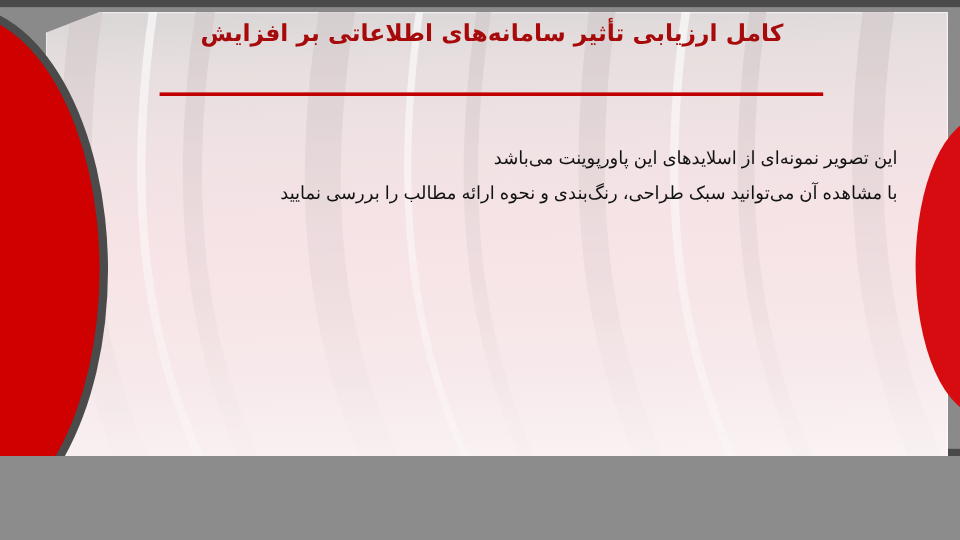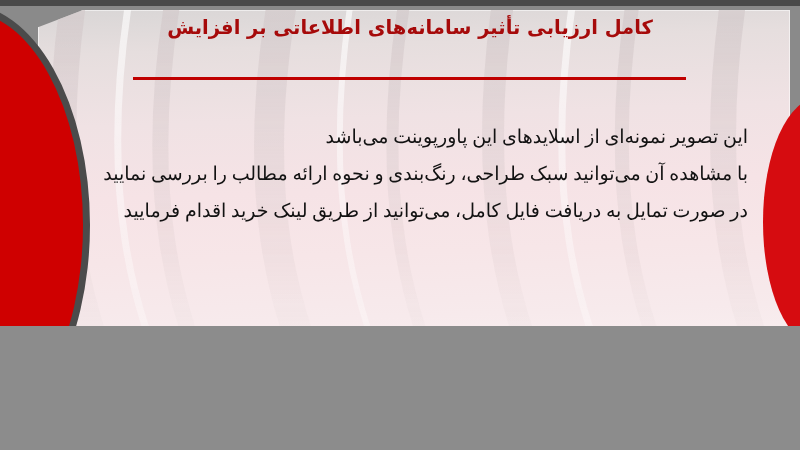--- a/index.html
+++ b/index.html
@@ -13,21 +13,21 @@
     height: 450px;
     overflow: hidden;
     font-family: "DejaVu Sans", sans-serif;
   }
 
   
   .slide {
     position: absolute;
     left: 0; top: 0;
     width: 800px;
-    height: 326px;
+    height: 380px;
     overflow: hidden;
     background: #a3a3a3;
   }
 
   
   .frame-band-top,
   .frame-band-bottom {
     position: absolute;
     left: 0;
     width: 800px;
@@ -131,22 +131,22 @@
   
   .body-block {
     position: absolute;
     right: 52px;
     top: 118px;
     width: 620px;
     direction: rtl;
     text-align: right;
   }
   .body-line {
-    font-family: Liberation Serif, serif;
-    font-size: 19px;
+    font-family: Liberation Sans, sans-serif;
+    font-size: 15px;
     color: #121212;
     line-height: 1.95;
     white-space: nowrap;
     text-align: right;
   }
 </style>
 </head>
 <body>
 
 <div class="slide">
@@ -190,16 +190,15 @@
   <div class="red-ellipse-right"></div>
 
   <div class="title-block">
     <div class="title-line">کامل ارزیابی تأثیر سامانه‌های اطلاعاتی بر افزایش</div>
   </div>
   <div class="title-rule"></div>
 
   <div class="body-block">
     <div class="body-line">این تصویر نمونه‌ای از اسلایدهای این پاورپوینت می‌باشد</div>
     <div class="body-line">با مشاهده آن می‌توانید سبک طراحی، رنگ‌بندی و نحوه ارائه مطالب را بررسی نمایید</div>
-    <div class="body-line">در صورت تمایل به دریافت فایل کامل، می‌توانید از طریق لینک خرید اقدام فرمایید</div>
   </div>
 
 </div>
 
 </body></html>

